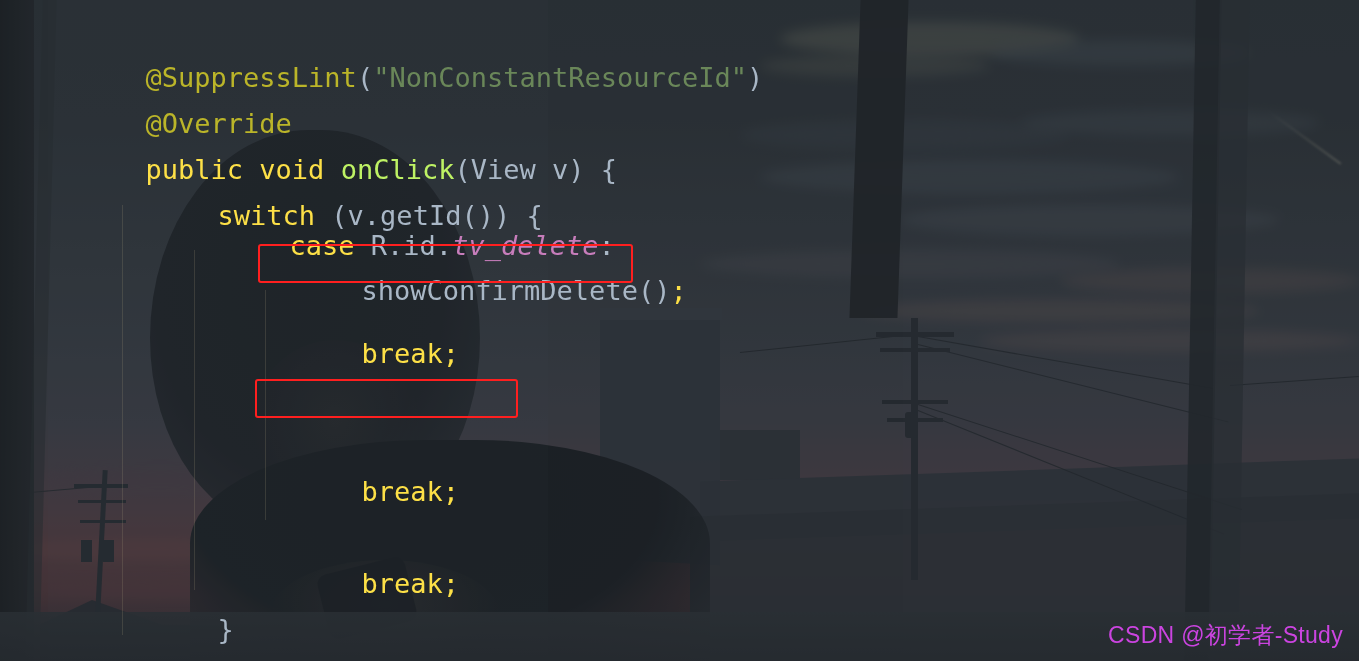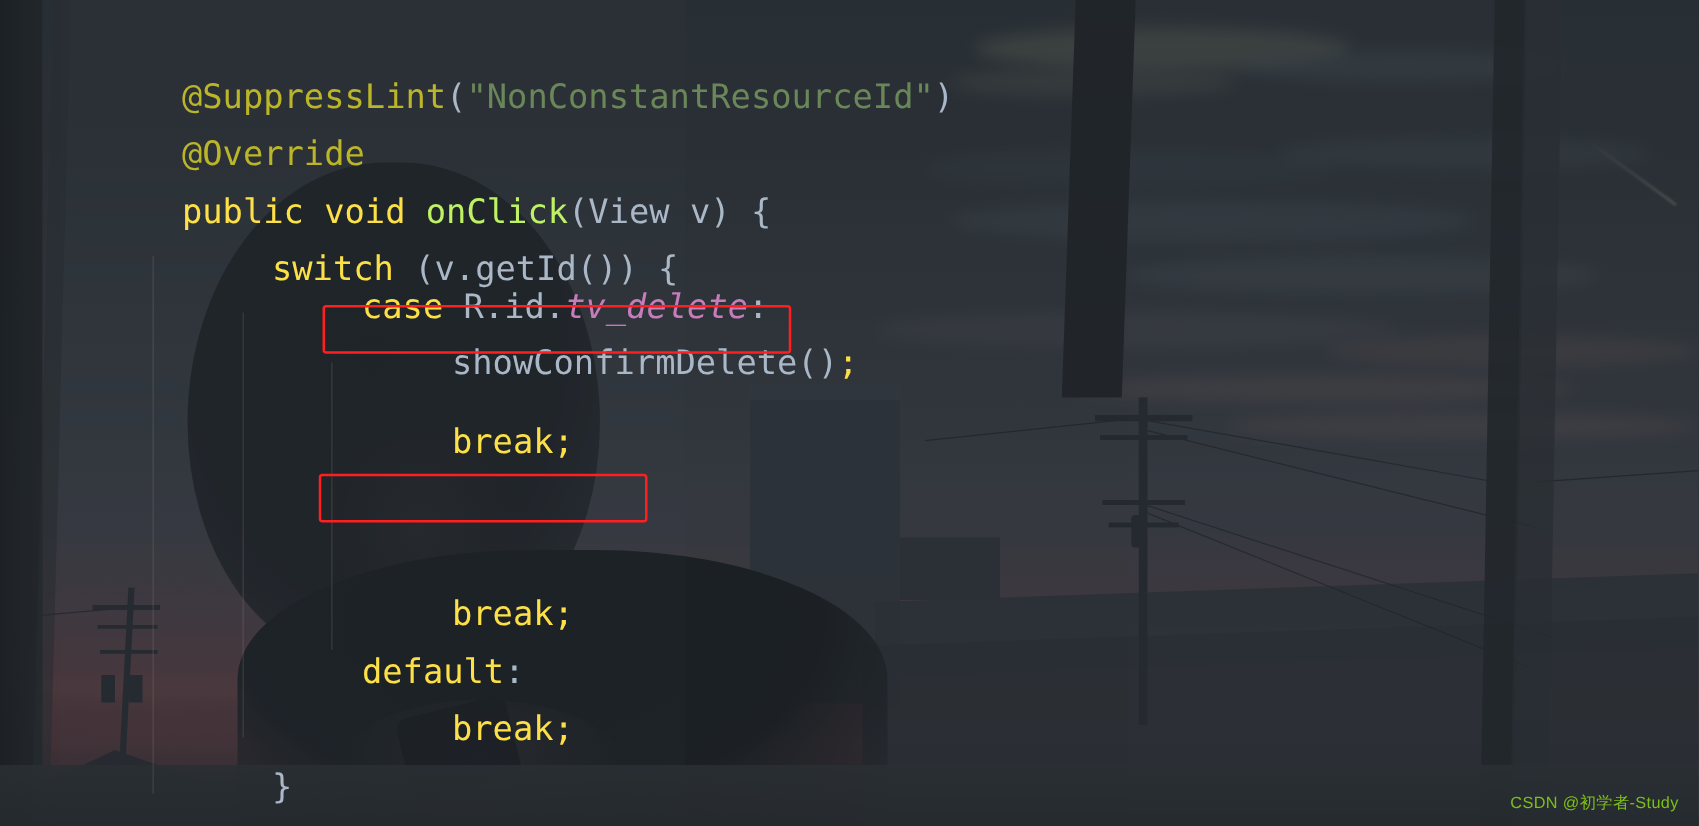--- a/index.html
+++ b/index.html
@@ -225,23 +225,23 @@
     box-sizing: border-box;
     z-index: 12;
     pointer-events: none;
   }
 
   
   .watermark {
     position: absolute;
     right: 16px;
     bottom: 10px;
-    color: #84cc16;
+    color: #d946ef;
     font-family: "Liberation Sans", sans-serif;
-    font-size: 13px;
+    font-size: 23px;
     letter-spacing: .3px;
     z-index: 20;
     opacity: .92;
   }
 </style>
 </head>
 <body>
 
 <div id="screen">
 
@@ -347,23 +347,20 @@
     <div class="line" style="top:285px; left:264px;">
       <span class="tok t-kw">break</span><span class="tok t-kw">;</span>
     </div>
 
 
 
     <div class="line" style="top:423px; left:264px;">
       <span class="tok t-kw">break</span><span class="tok t-kw">;</span>
     </div>
 
-    <div class="line" style="top:469px; left:192px;">
-      <span class="tok t-kw">default</span><span class="tok t-plain">:</span>
-    </div>
 
     <div class="line" style="top:515px; left:264px;">
       <span class="tok t-kw">break</span><span class="tok t-kw">;</span>
     </div>
 
     <div class="line" style="top:561px; left:120px;">
       <span class="tok t-plain">}</span>
     </div>
 
     <div class="line" style="top:607px; left:48px;">

